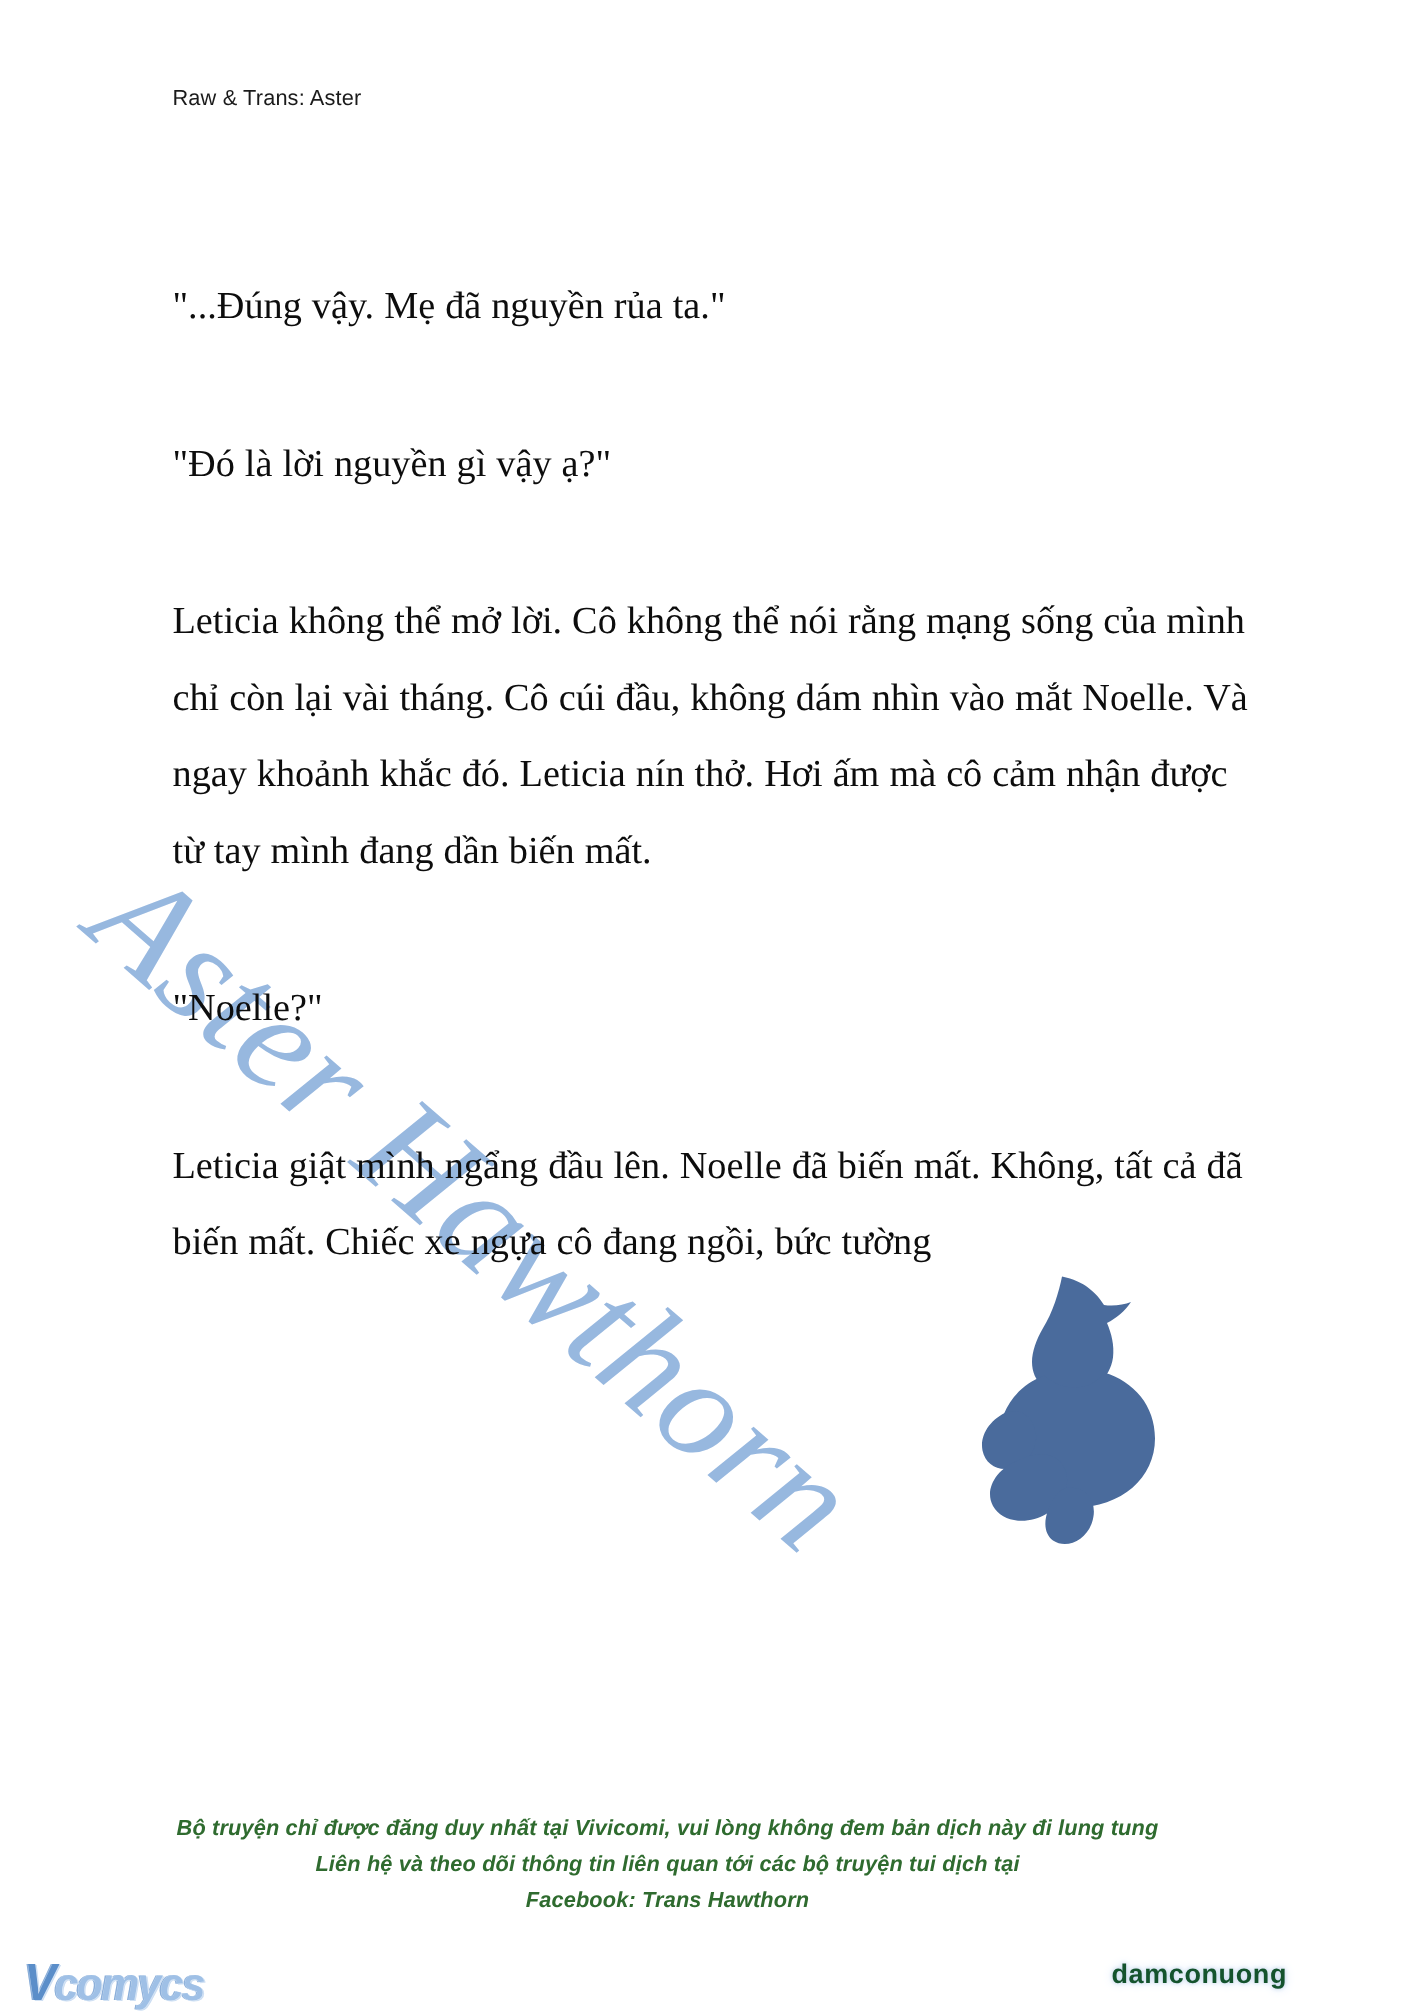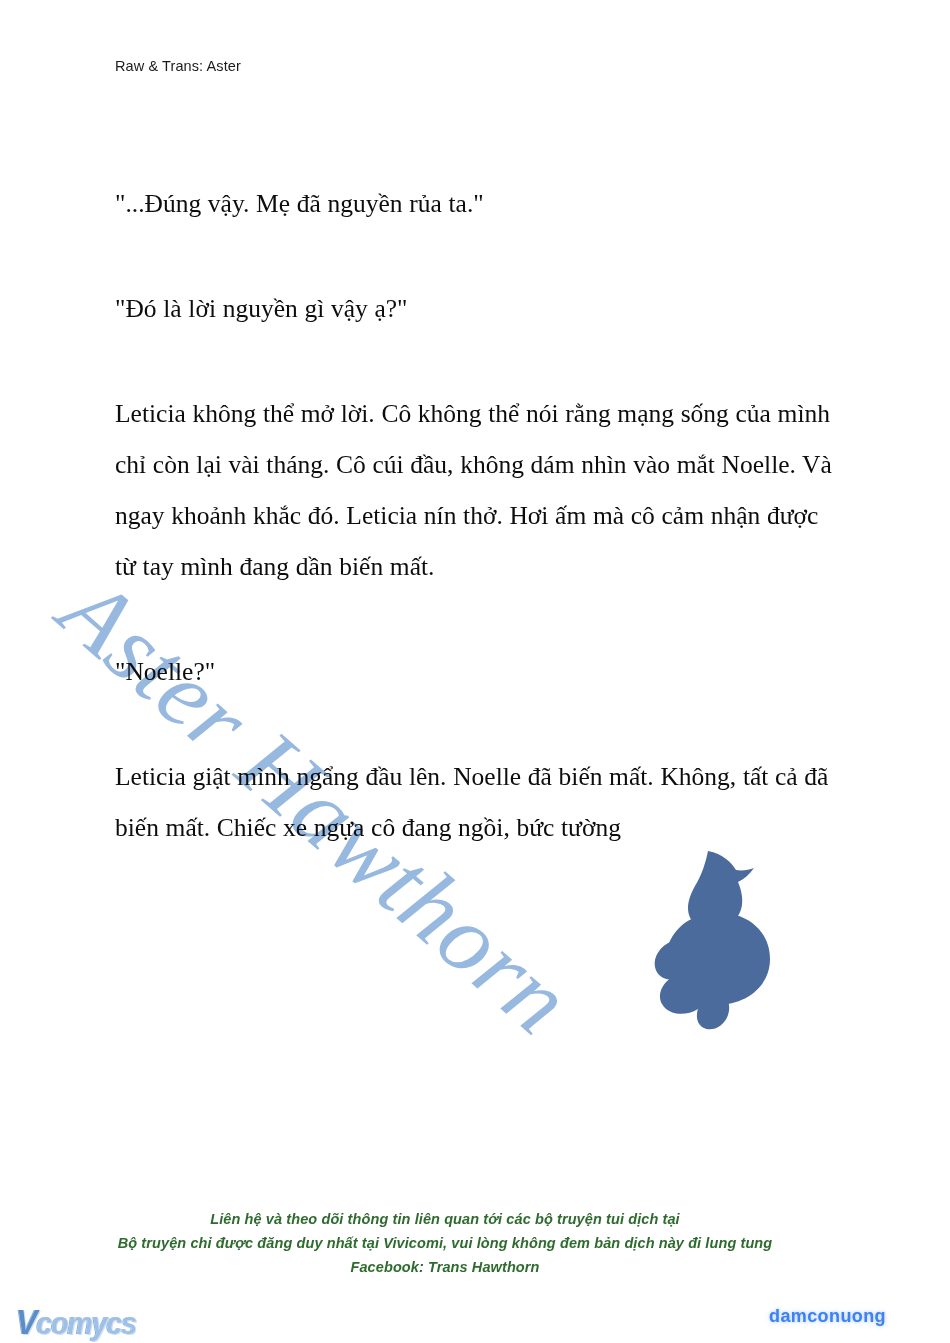--- a/index.html
+++ b/index.html
@@ -136,27 +136,27 @@
     white-space: nowrap;
     line-height: 1;
   }
   .brand-logo .v-mark {
     color: #5b8ec9;
     font-size: 35px;
   }
 
   .site-watermark {
     position: absolute;
-    right: 4px;
+    right: 32px;
     bottom: 18px;
     font-family: "Liberation Sans", "DejaVu Sans", sans-serif;
     font-weight: bold;
     font-size: 18px;
     letter-spacing: 0.4px;
-    color: #3b82f6;
+    color: #14532d;
     text-shadow:
       0 0 3px #b9cfe9,
       0 0 7px #d5e3f5,
       0 1px 0 #ffffff;
     white-space: nowrap;
     line-height: 1;
   }
 </style>
 </head>
 <body>
@@ -194,22 +194,22 @@
 
   <div class="content">
     <p class="para">"...Đúng vậy. Mẹ đã nguyền rủa ta."</p>
     <p class="para">"Đó là lời nguyền gì vậy ạ?"</p>
     <p class="para">Leticia không thể mở lời. Cô không thể nói rằng mạng sống của mình chỉ còn lại vài tháng. Cô cúi đầu, không dám nhìn vào mắt Noelle. Và ngay khoảnh khắc đó. Leticia nín thở. Hơi ấm mà cô cảm nhận được từ tay mình đang dần biến mất.</p>
     <p class="para">"Noelle?"</p>
     <p class="para">Leticia giật mình ngẩng đầu lên. Noelle đã biến mất. Không, tất cả đã biến mất. Chiếc xe ngựa cô đang ngồi, bức tường</p>
   </div>
 
   <div class="footer-notice">
+    <div class="fline">Bộ truyện chỉ được đăng duy nhất tại Vivicomi, vui lòng không đem bản dịch này đi lung tung</div>
     <div class="fline">Liên hệ và theo dõi thông tin liên quan tới các bộ truyện tui dịch tại</div>
-    <div class="fline">Bộ truyện chỉ được đăng duy nhất tại Vivicomi, vui lòng không đem bản dịch này đi lung tung</div>
     <div class="fline">Facebook: Trans Hawthorn</div>
   </div>
 
   <div class="bottom-bar">
     <div class="brand-logo"><span class="v-mark">V</span><span>comycs</span></div>
     <div class="site-watermark">damconuong</div>
   </div>
 
 </div>
 

